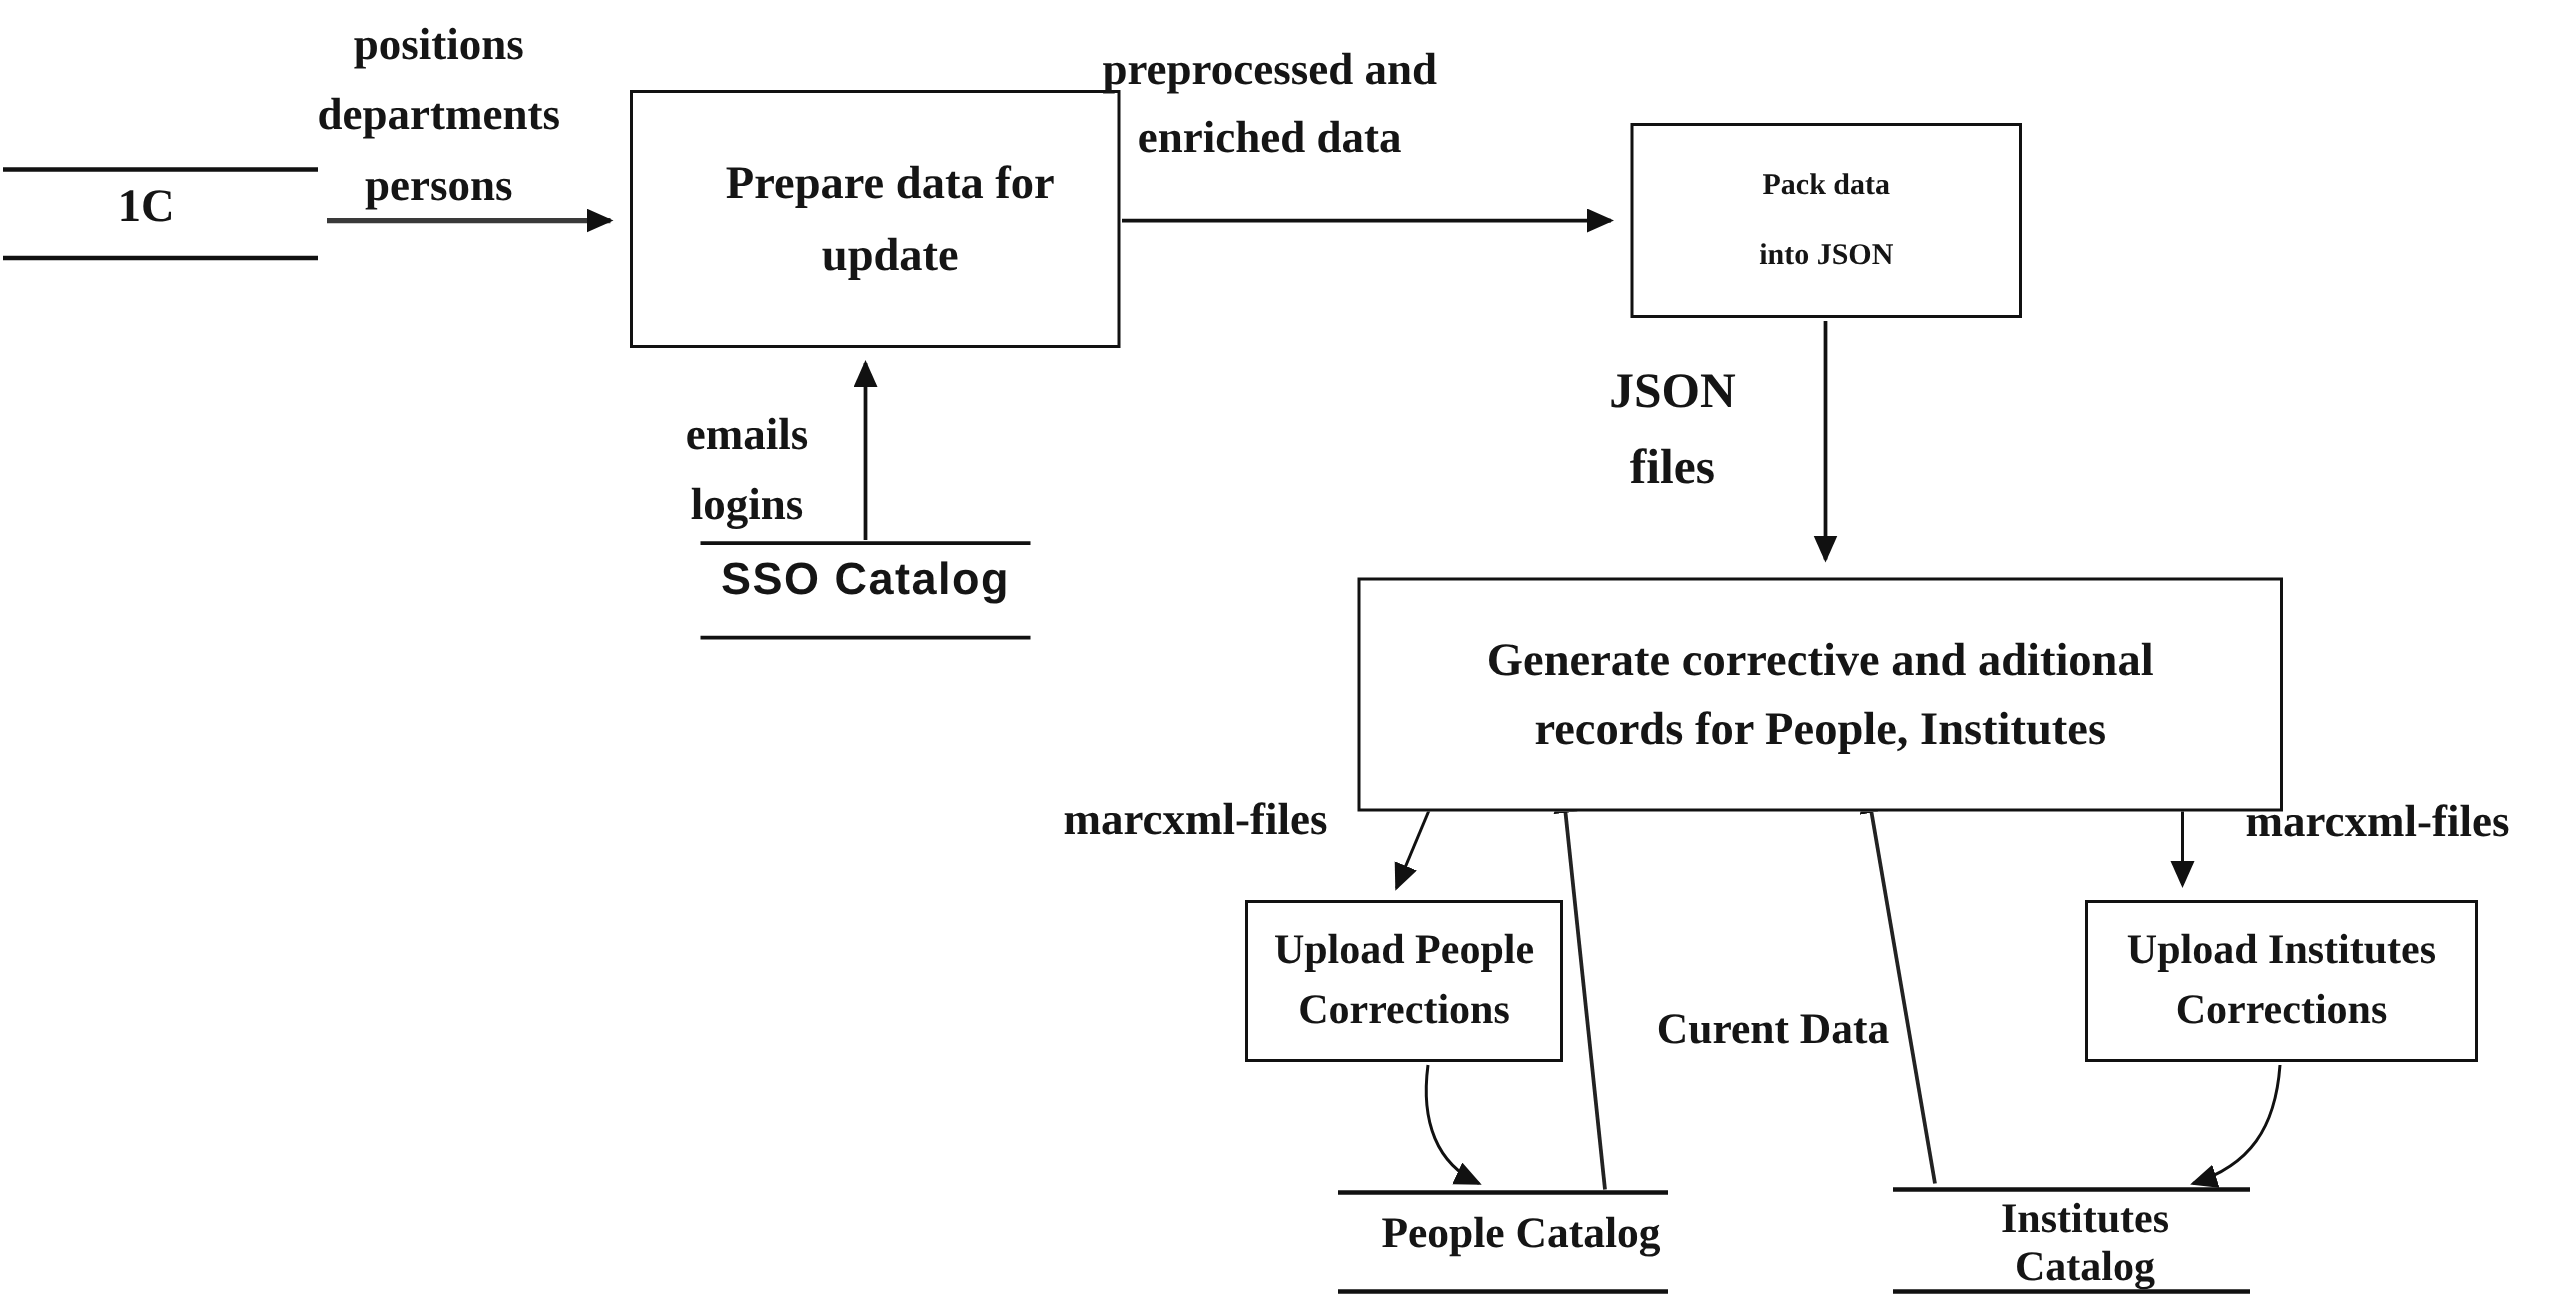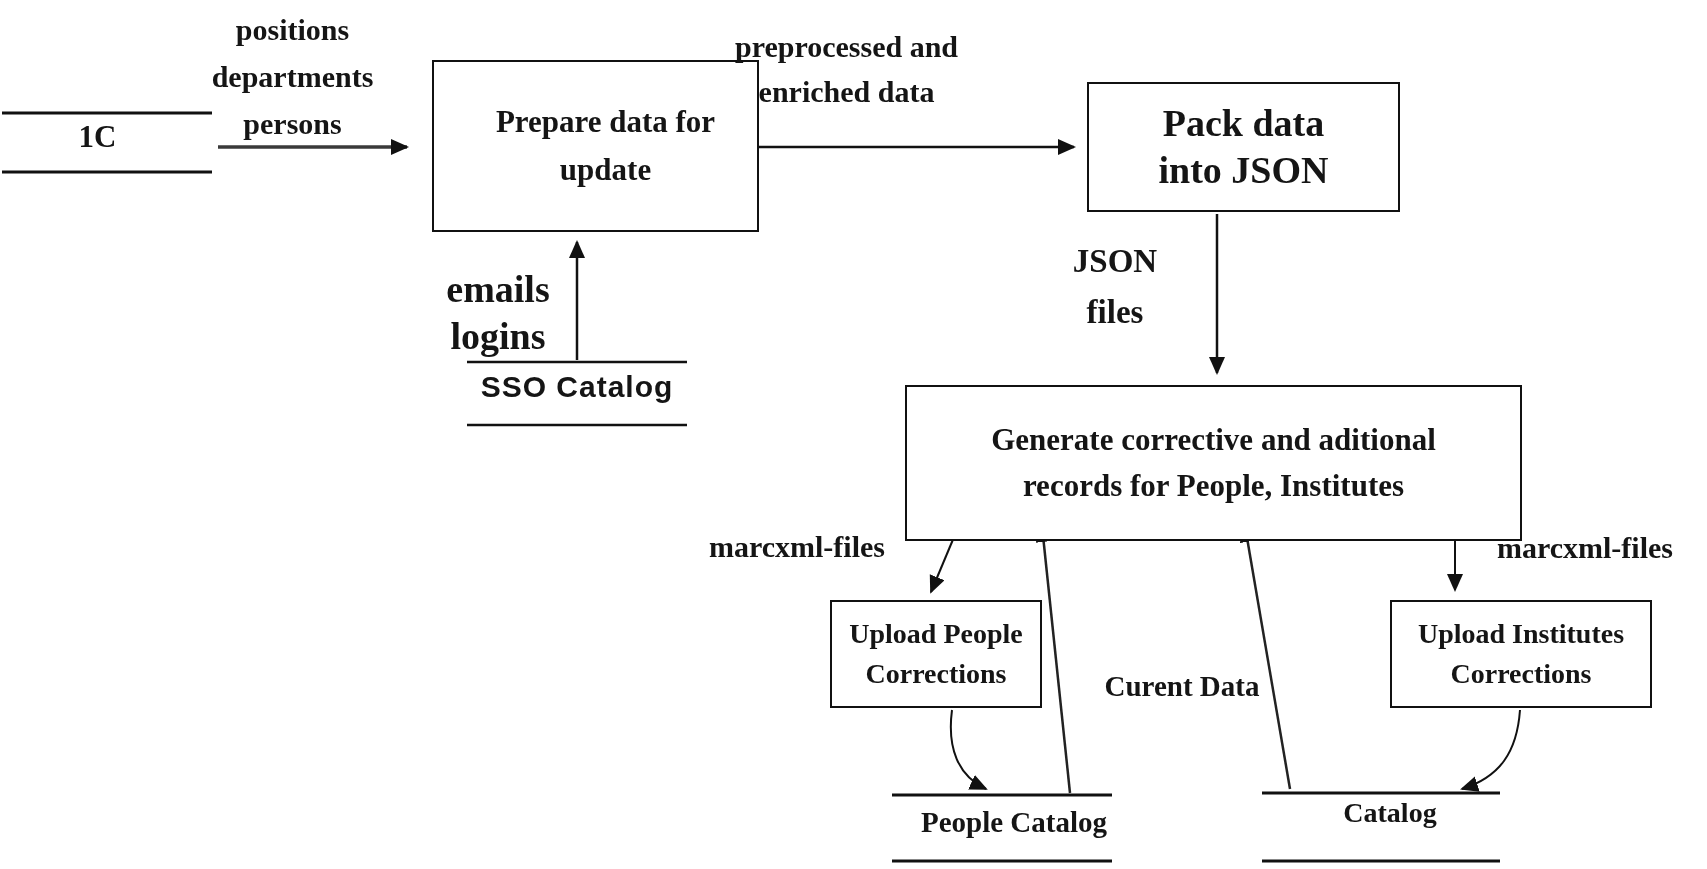--- a/index.html
+++ b/index.html
@@ -33,31 +33,31 @@
   .proc .ln { white-space: nowrap; }
   .lbl {
     position: absolute;
     text-align: center;
     font-weight: 600;
     white-space: nowrap;
   }
   .lbl .ln { white-space: nowrap; }
 
   
-  #box-prepare  { left: 432px;  top: 60px;  width: 327px; height: 172px; font-size: 31px; line-height: 48px; padding-left: 20px; }
-  #box-pack     { left: 1087px; top: 82px;  width: 313px; height: 130px; font-size: 38px; line-height: 47px; }
+  #box-prepare  { left: 420px;  top: 60px;  width: 327px; height: 172px; font-size: 31px; line-height: 48px; padding-left: 20px; }
+  #box-pack     { left: 1087px; top: 82px;  width: 261px; height: 130px; font-size: 20px; line-height: 47px; }
   #box-generate { left: 905px;  top: 385px; width: 617px; height: 156px; font-size: 31px; line-height: 46px; }
   #box-upl-people     { left: 830px;  top: 600px; width: 212px; height: 108px; font-size: 28px; line-height: 40px; }
   #box-upl-institutes { left: 1390px; top: 600px; width: 262px; height: 108px; font-size: 28px; line-height: 40px; }
 
   
   #lbl-1c            { left: 0px;    top: 119px; width: 195px; font-size: 31px; }
   #lbl-from-1c       { left: 170px;  top: 6px;   width: 245px; font-size: 30px; line-height: 47px; }
   #lbl-preprocessed  { left: 719px;  top: 24px;  width: 255px; font-size: 30px; line-height: 45px; }
-  #lbl-emails-logins { left: 428px;  top: 266px; width: 140px; font-size: 38px; line-height: 47px; }
+  #lbl-emails-logins { left: 428px;  top: 266px; width: 140px; font-size: 30px; line-height: 47px; }
   #lbl-json-files    { left: 1040px; top: 236px; width: 150px; font-size: 33px; line-height: 51px; }
   #lbl-marcxml-left  { left: 672px;  top: 530px; width: 250px; font-size: 30px; }
   #lbl-marcxml-right { left: 1460px; top: 531px; width: 250px; font-size: 30px; }
   #lbl-current-data  { left: 1082px; top: 670px; width: 200px; font-size: 29px; }
   #lbl-people-catalog     { left: 897px;  top: 806px; width: 210px; font-size: 29px; text-align: right; }
   #lbl-institutes-catalog { left: 1290px; top: 797px; width: 200px; font-size: 28px; line-height: 32px; }
   #lbl-sso-catalog   {
     left: 467px; top: 370px; width: 220px; font-size: 30px;
     font-family: "Liberation Sans", "DejaVu Sans", sans-serif;
     font-weight: 700; letter-spacing: 1px;
@@ -124,20 +124,21 @@
     <div class="ln">Corrections</div>
   </div>
 
   <div class="lbl" id="lbl-1c">1C</div>
 
   <div class="lbl" id="lbl-sso-catalog">SSO Catalog</div>
 
   <div class="lbl" id="lbl-people-catalog">People Catalog</div>
 
   <div class="lbl" id="lbl-institutes-catalog">
+    <div class="ln">Institutes</div>
     <div class="ln">Catalog</div>
   </div>
 
   <div class="lbl" id="lbl-from-1c">
     <div class="ln">positions</div>
     <div class="ln">departments</div>
     <div class="ln">persons</div>
   </div>
 
   <div class="lbl" id="lbl-preprocessed">

